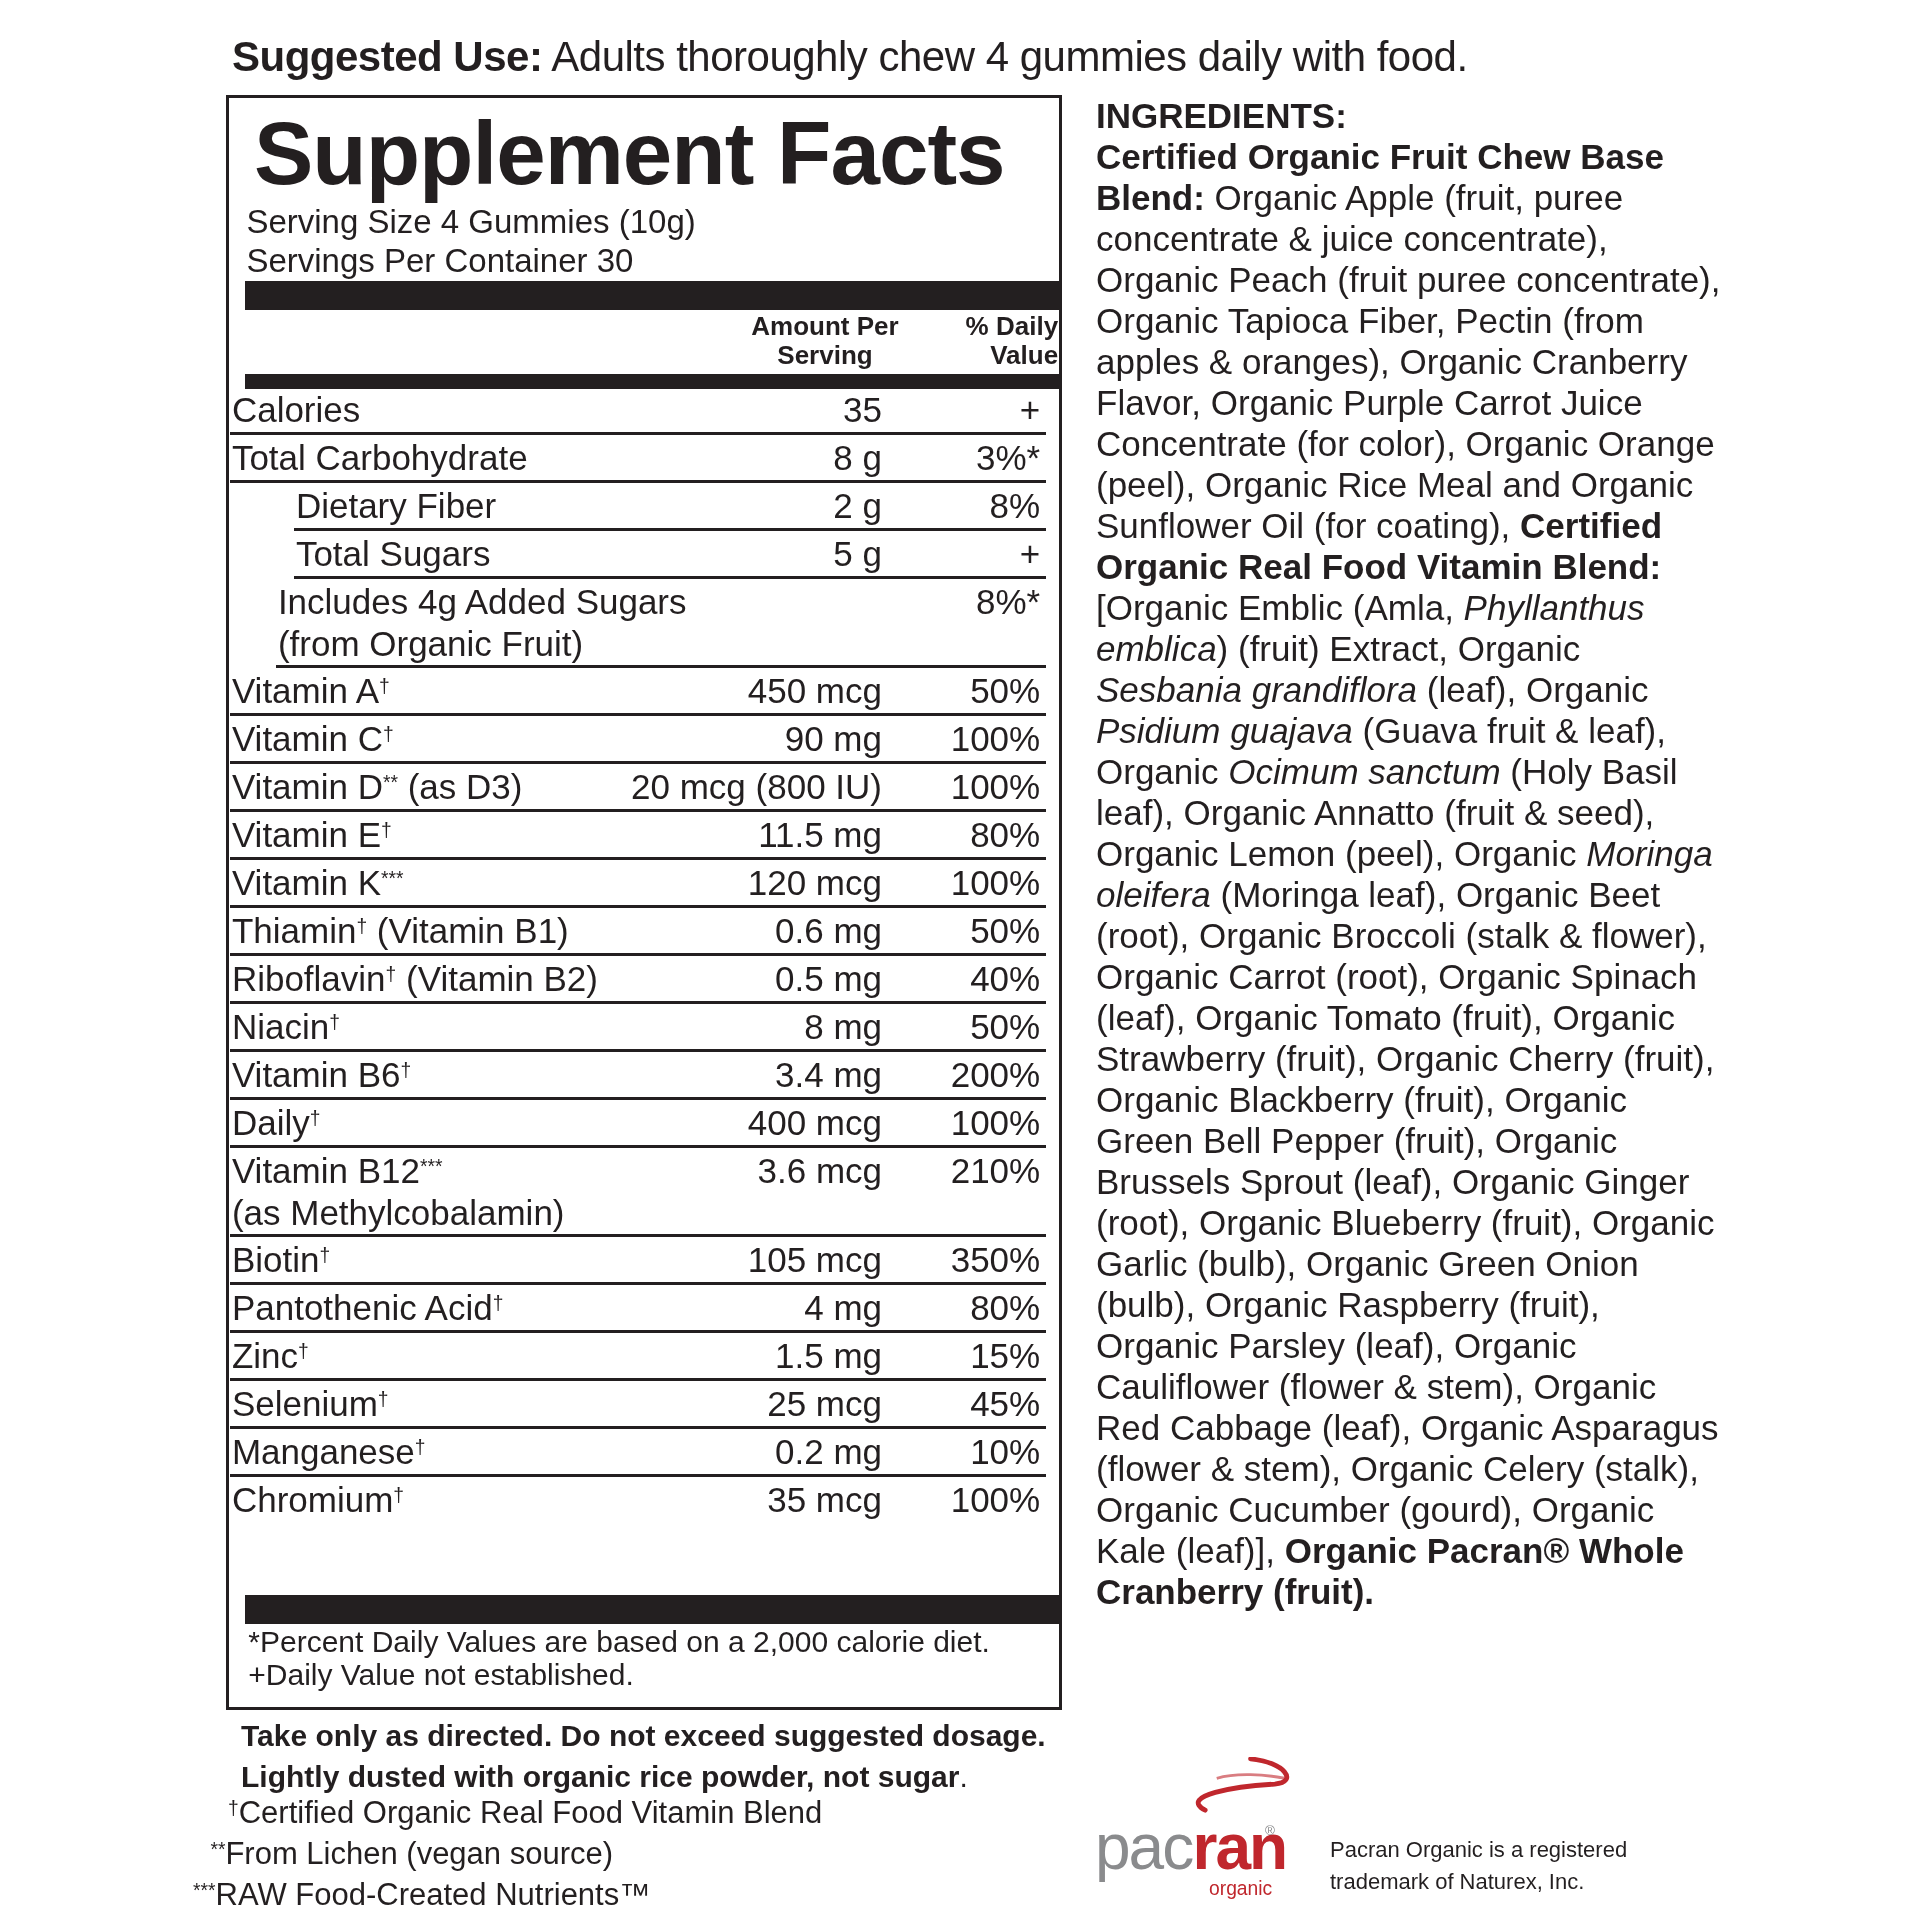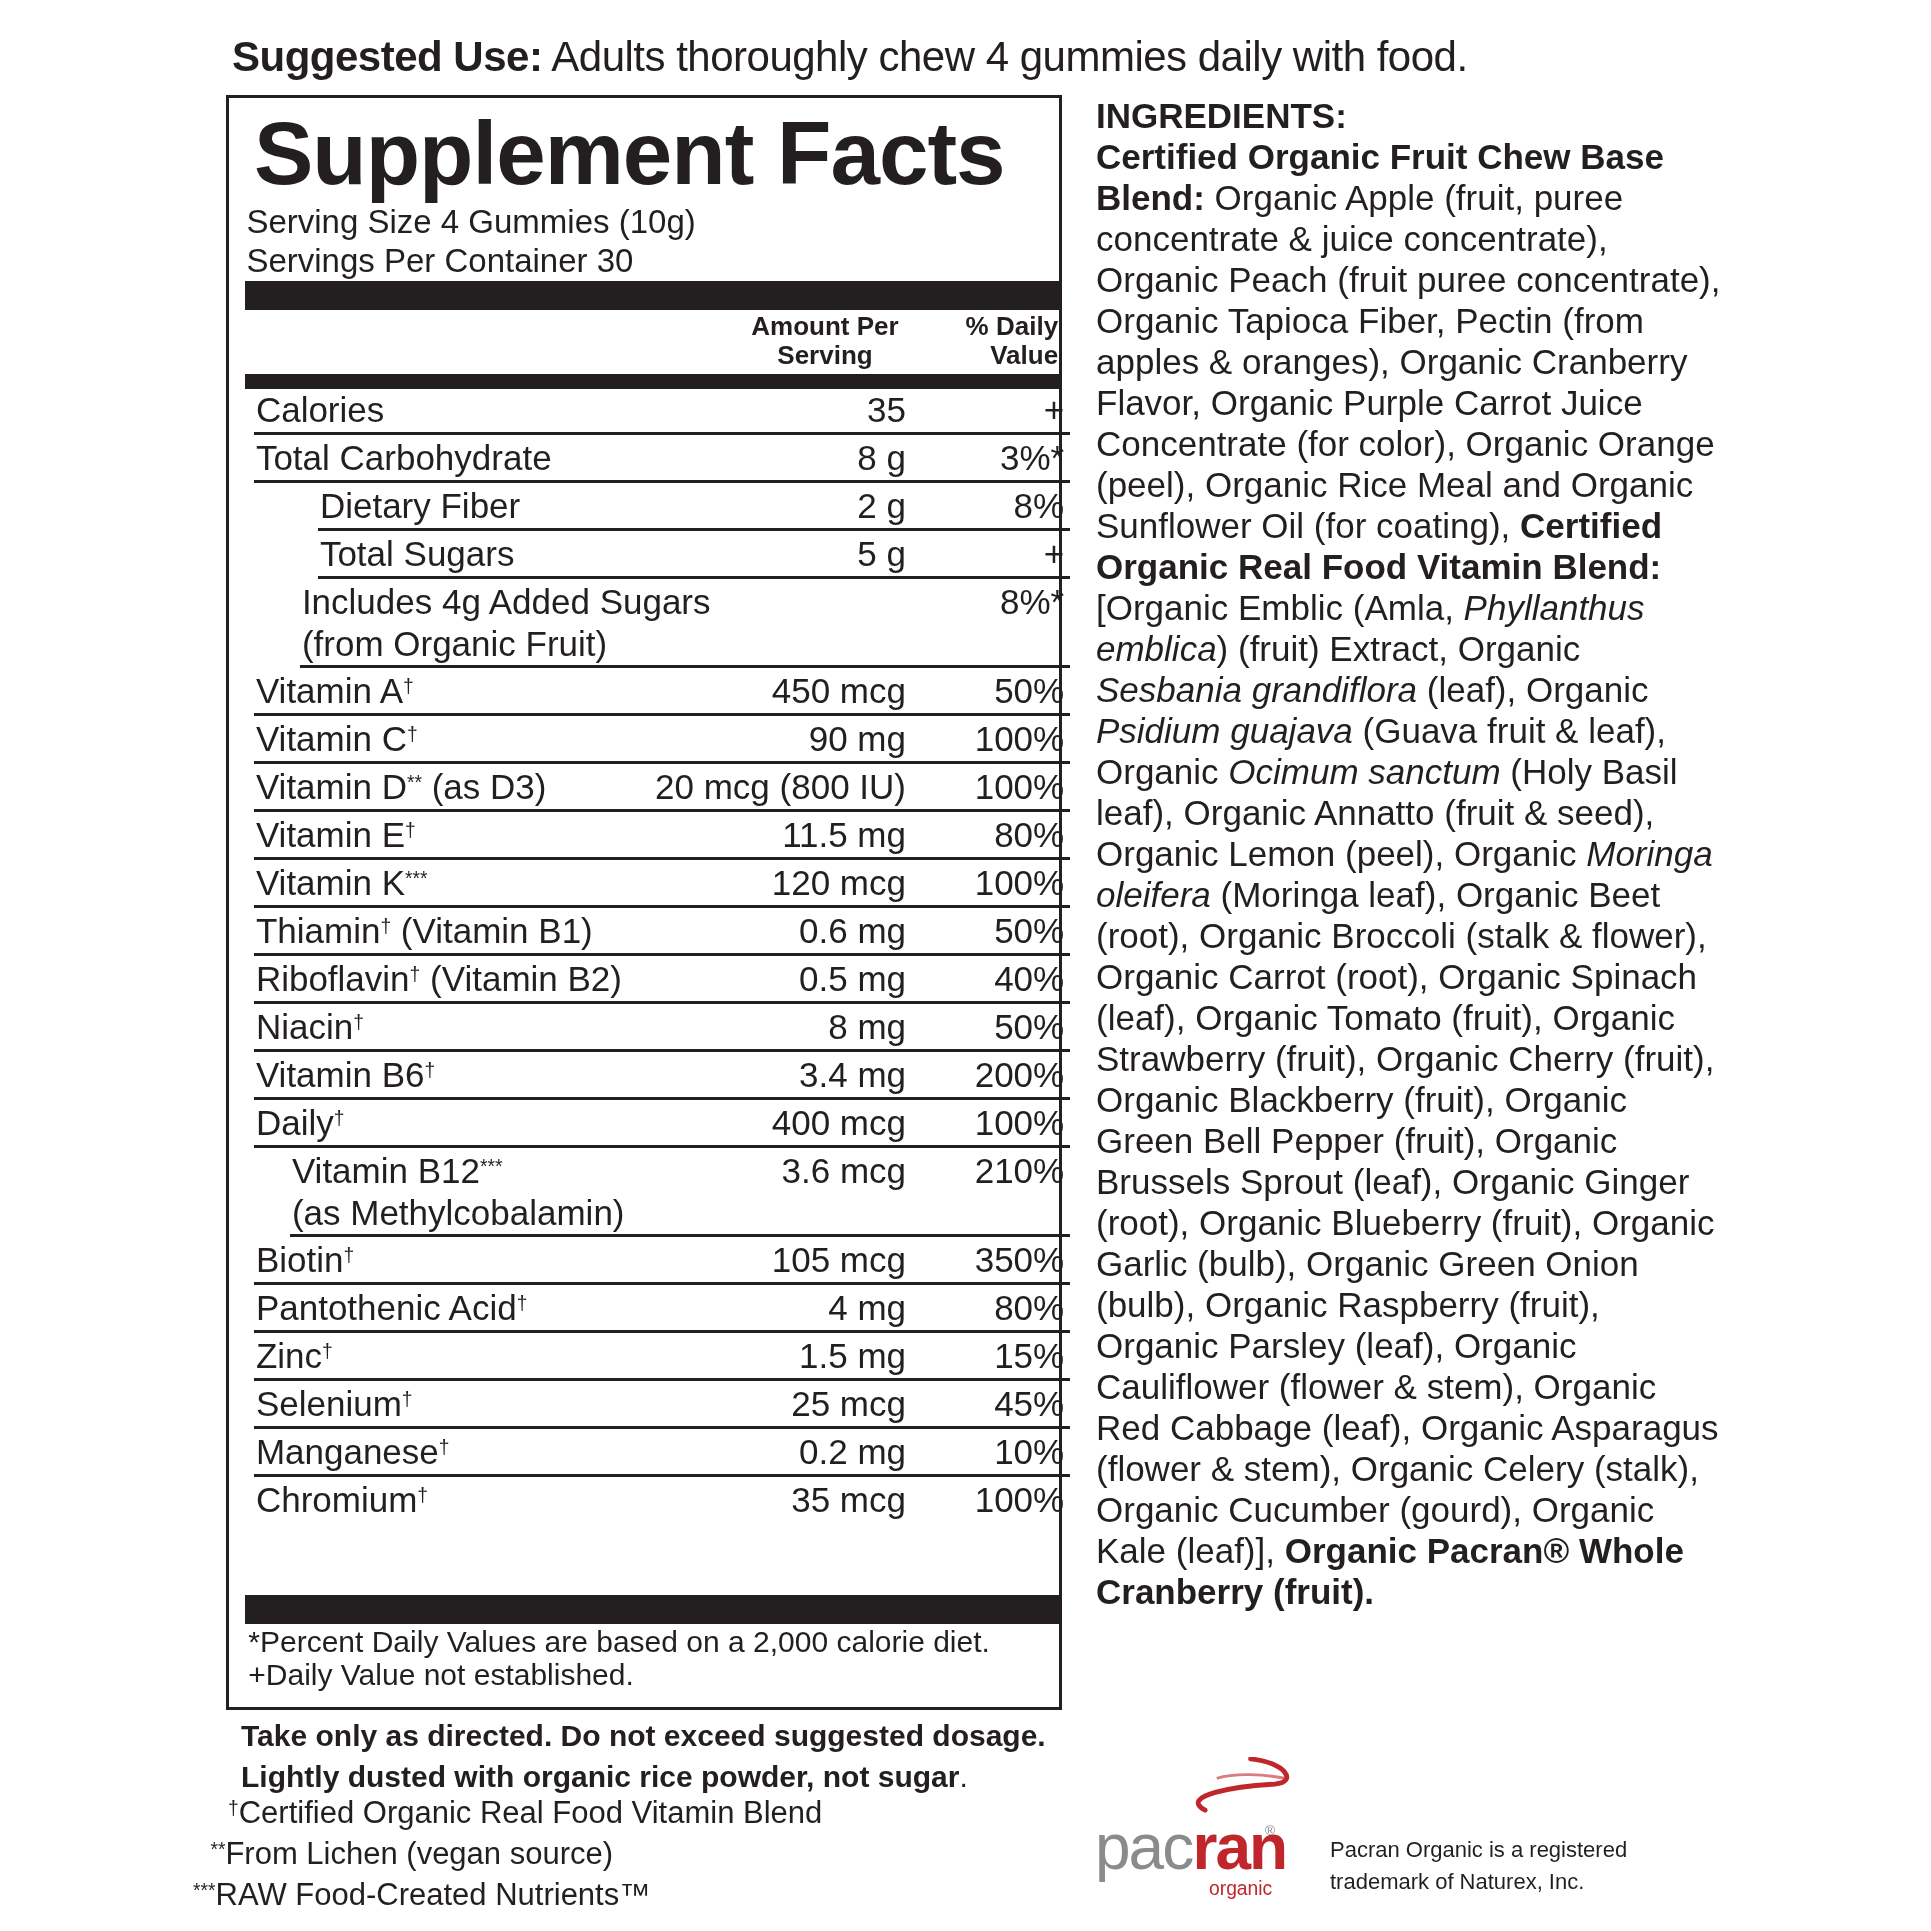--- a/index.html
+++ b/index.html
@@ -6,23 +6,23 @@
   body{width:1931px;height:1931px;position:relative;overflow:hidden;color:#231f20;
        font-family:"Liberation Sans","DejaVu Sans",sans-serif;}
   #suggested{position:absolute;left:232px;top:33px;font-size:42px;white-space:nowrap;letter-spacing:-0.5px;}
   #suggested b{font-weight:bold;}
   #sf-box{position:absolute;left:226px;top:95px;width:830px;height:1609px;border:3.9px solid #231f20;box-sizing:content-box;}
   #sf-title{position:absolute;left:25px;top:1.9px;font-size:89px;font-weight:bold;letter-spacing:-1px;white-space:nowrap;line-height:106px;}
   #serving{position:absolute;left:17.4px;top:104px;font-size:33px;line-height:39px;white-space:nowrap;}
   .thickbar{position:absolute;left:16.4px;width:816px;background:#231f20;}
   #hdr-amount{position:absolute;left:483px;width:226px;top:214px;text-align:center;font-size:26px;font-weight:bold;line-height:29px;}
   #hdr-dv{position:absolute;left:709px;width:124px;top:214px;text-align:right;font-size:26px;font-weight:bold;line-height:29px;padding-right:3.9px;box-sizing:border-box;}
-  #rows{position:absolute;left:25px;top:289px;width:816px;text-decoration:underline;}
+  #rows{position:absolute;left:1px;top:289px;width:816px;text-decoration:underline;}
   .row{position:relative;border-bottom:3.9px solid #231f20;font-size:35px;line-height:42px;height:48px;box-sizing:border-box;}
-  .row.tall{height:89px;margin-left:36px;}
+  .row.tall{height:89px;}
   .row.noline{border-bottom:none;}
   .row .nm{position:absolute;left:1.9px;top:1.9px;white-space:nowrap;}
   .row .amt{position:absolute;right:164px;top:1.9px;white-space:nowrap;text-align:right;}
   .row .dv{position:absolute;right:5.8px;top:1.9px;white-space:nowrap;text-align:right;}
   .row .nm2{display:block;}
   sup{font-size:19.3px;vertical-align:top;position:relative;top:-3.9px;}
   #footnote-box{position:absolute;left:19.3px;top:1527px;font-size:30px;line-height:33px;white-space:nowrap;}
   #warnings{position:absolute;left:241px;top:1715px;font-size:30px;font-weight:bold;line-height:41px;white-space:nowrap;}
   #symbols{position:absolute;left:193px;top:1792px;font-size:31px;line-height:41px;white-space:nowrap;}
   #symbols div{position:relative;}

